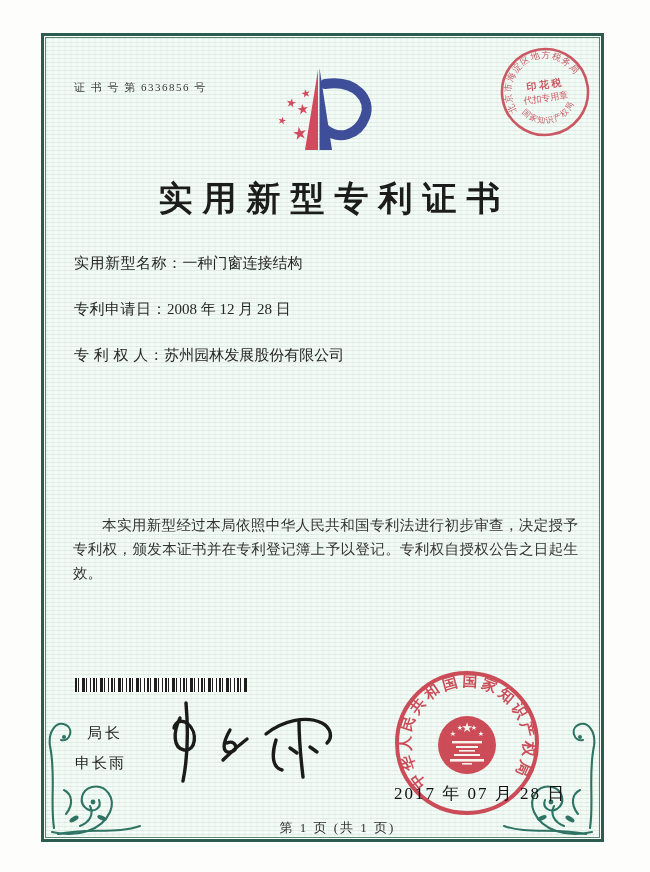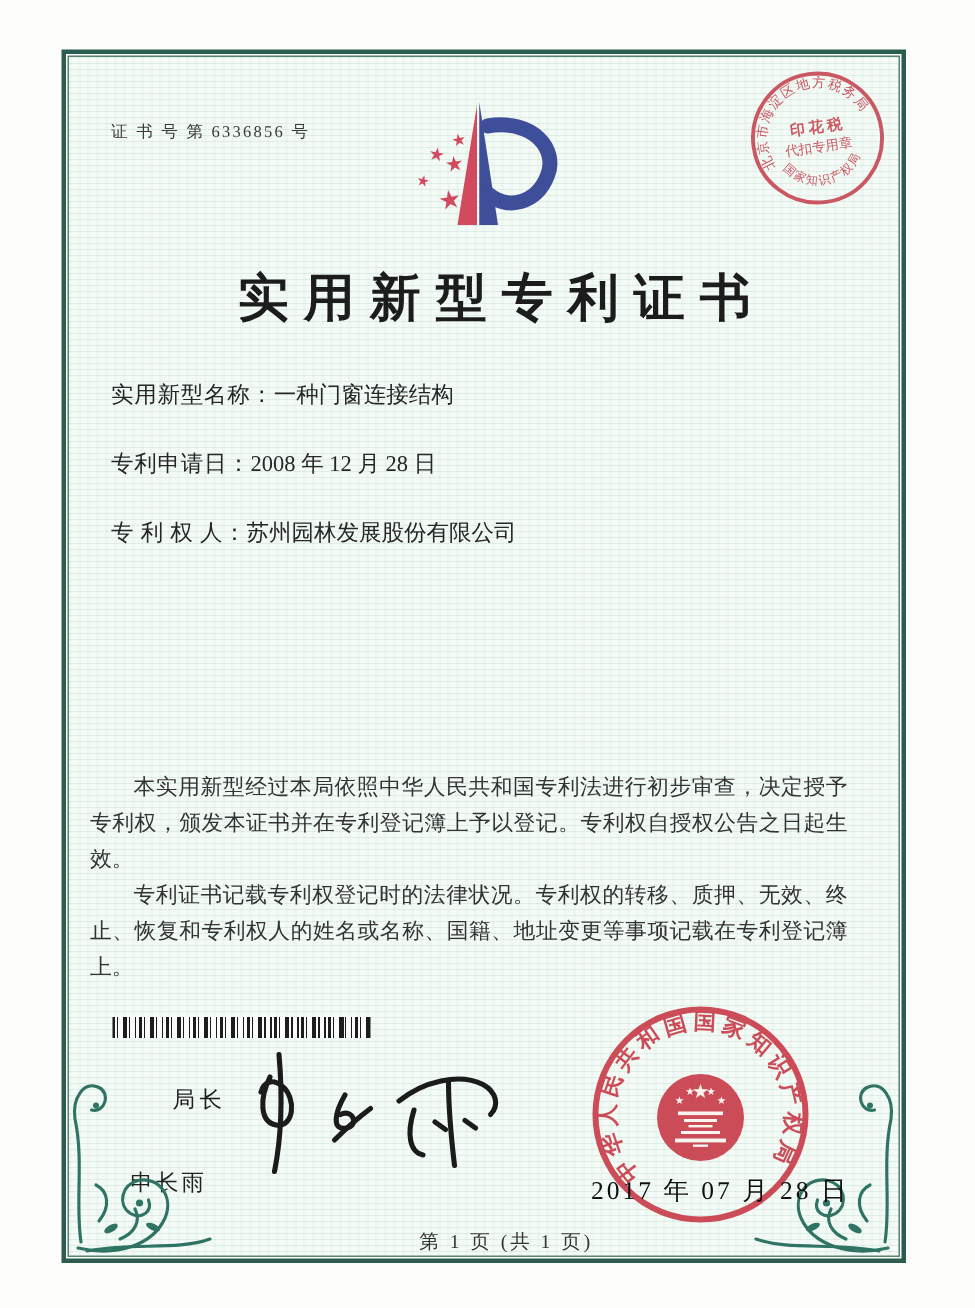--- a/index.html
+++ b/index.html
@@ -19,29 +19,29 @@
       repeating-linear-gradient(to right, rgba(118,178,148,.05) 0 2px, rgba(255,255,255,0) 2px 6px);
   }
   .cert-no{position:absolute;left:74px;top:80px;font-size:11px;letter-spacing:1.5px;color:#3a3a3a;}
   .logo{position:absolute;left:262px;top:58px;width:120px;height:106px;}
   .tax-stamp{position:absolute;left:498px;top:45px;width:94px;height:94px;transform:rotate(-8deg);opacity:.88;}
   .title{position:absolute;left:0;top:176px;width:645px;text-align:center;
     font-size:34px;font-weight:bold;letter-spacing:10px;color:#1c1c1c;padding-left:12px;}
   .fields{position:absolute;left:74px;top:254px;width:470px;}
   .field-row{height:20px;margin-bottom:26px;font-size:15px;color:#262626;white-space:nowrap;}
   .field-label{letter-spacing:.5px;}
-  .paras{position:absolute;left:60px;top:513px;width:505px;font-size:14.5px;line-height:24px;
+  .paras{position:absolute;left:73px;top:513px;width:505px;font-size:14.5px;line-height:24px;
     color:#333;text-align:justify;}
   .paras p{margin:0;text-indent:2em;}
   .barcode{position:absolute;left:75px;top:678px;width:172px;height:14px;
     background:repeating-linear-gradient(90deg,#1d1d1d 0 2px,#fbfbfb 2px 3px,#1d1d1d 3px 4px,#fbfbfb 4px 7px,#1d1d1d 7px 10px,#fbfbfb 10px 11px,#1d1d1d 11px 12px,#fbfbfb 12px 15px,#1d1d1d 15px 16px,#fbfbfb 16px 18px);}
   .sig-title{position:absolute;left:87px;top:724px;font-size:15px;letter-spacing:3px;
-    font-family:"Liberation Sans","DejaVu Sans",sans-serif;color:#1f1f1f;margin-left:28px;}
-  .sig-name{position:absolute;left:87px;top:754px;font-size:15px;letter-spacing:2px;
-    font-family:"Liberation Sans","DejaVu Sans",sans-serif;color:#1f1f1f;margin-top:25px;}
+    font-family:"Liberation Sans","DejaVu Sans",sans-serif;color:#1f1f1f;}
+  .sig-name{position:absolute;left:75px;top:754px;font-size:15px;letter-spacing:2px;
+    font-family:"Liberation Sans","DejaVu Sans",sans-serif;color:#1f1f1f;}
   .autograph{position:absolute;left:150px;top:698px;width:200px;height:88px;}
   .seal{position:absolute;left:392px;top:668px;width:150px;height:150px;opacity:.93;}
   .seal-date{position:absolute;left:394px;top:782px;font-size:17px;letter-spacing:2px;
     color:#101010;font-weight:500;z-index:5;}
   .footer{position:absolute;left:0;top:819px;width:645px;text-align:center;
     font-size:13px;letter-spacing:2px;color:#333;padding-left:15px;}
   .orn{position:absolute;width:100px;height:130px;}
   .orn-bl{left:44px;top:710px;}
   .orn-br{left:500px;top:710px;transform:scaleX(-1);}
   svg{display:block;}
@@ -97,21 +97,20 @@
   <div class="field-row">
     <span class="field-label">专利申请日：</span><span class="field-value">2008 年 12 月 28 日</span>
   </div>
   <div class="field-row">
     <span class="field-label">专 利 权 人：</span><span class="field-value">苏州园林发展股份有限公司</span>
   </div>
 </div>
 
 <div class="paras">
   <p>本实用新型经过本局依照中华人民共和国专利法进行初步审查，决定授予专利权，颁发本证书并在专利登记簿上予以登记。专利权自授权公告之日起生效。</p>
-  <p>专利证书记载专利权登记时的法律状况。专利权的转移、质押、无效、终止、恢复和专利权人的姓名或名称、国籍、地址变更等事项记载在专利登记簿上。</p>
 </div>
 
 <div class="barcode"></div>
 
 <div class="sig-title">局长</div>
 <div class="sig-name">申长雨</div>
 
 <div class="autograph">
   <svg width="200" height="88" viewBox="0 0 200 88">
     <g fill="none" stroke="#1b1b1b" stroke-width="3.4" stroke-linecap="round">

